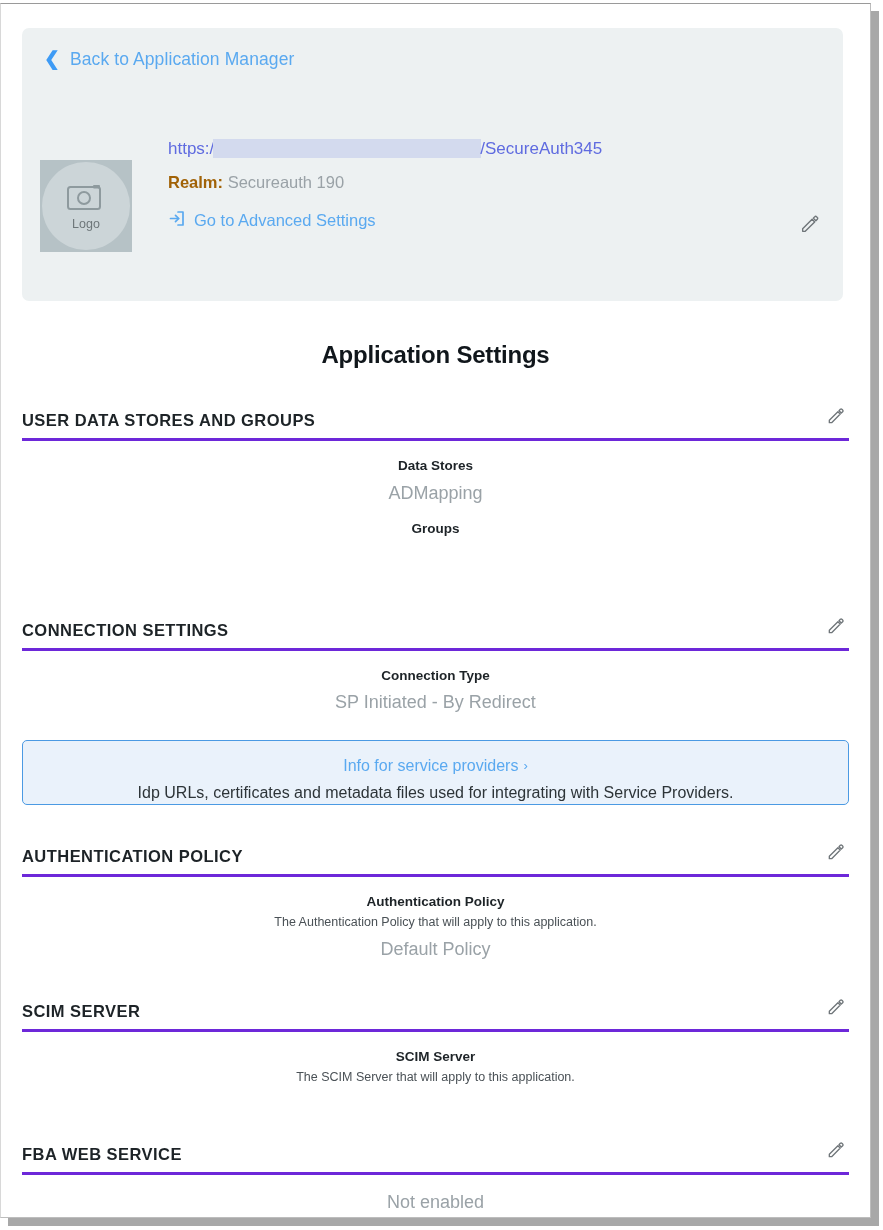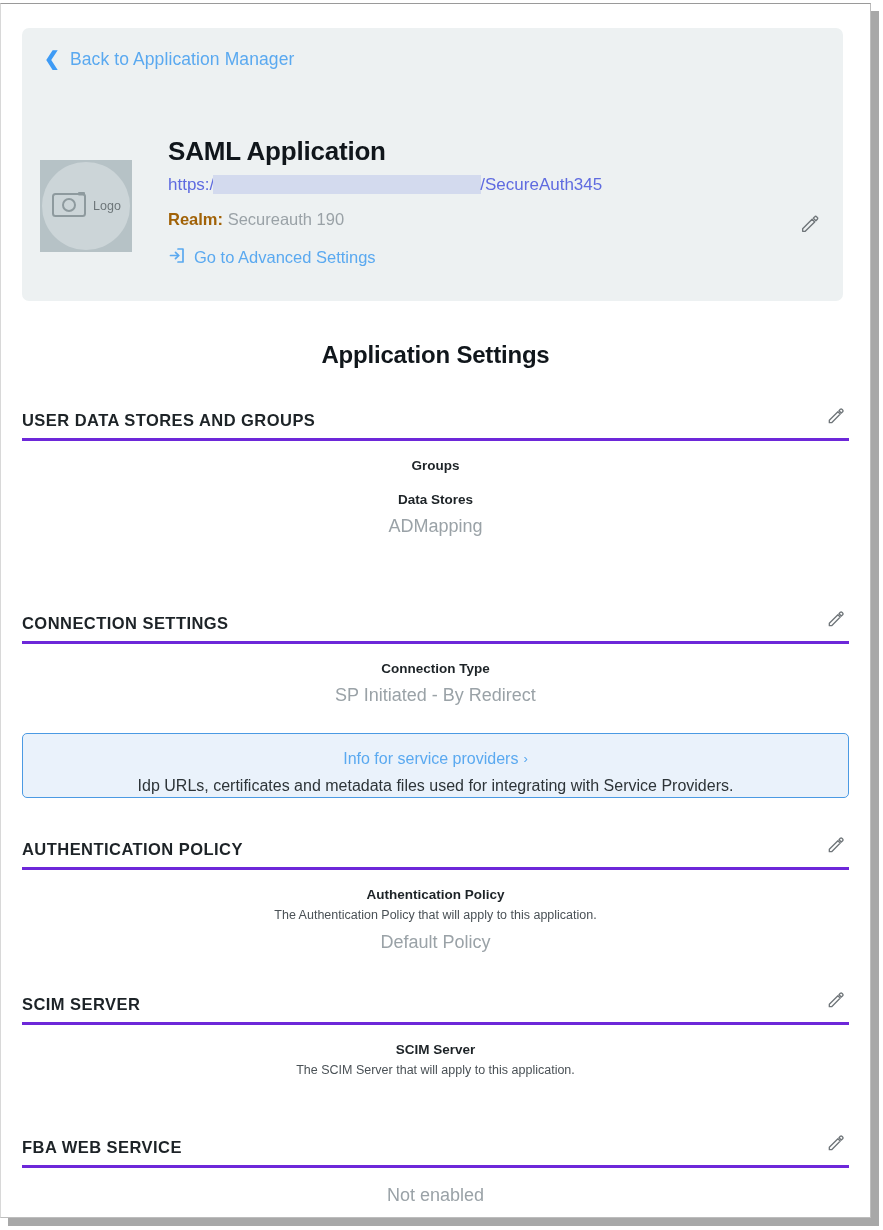--- a/index.html
+++ b/index.html
@@ -89,21 +89,21 @@
     justify-content: center;
     flex: 0 0 auto;
     margin-top: 22px;
   }
   .logo-circle {
     width: 88px;
     height: 88px;
     border-radius: 50%;
     background: #ccd5d8;
     display: flex;
-    flex-direction: row;
+    flex-direction: column;
     align-items: center;
     justify-content: center;
     gap: 2px;
   }
   .logo-cam { display: block; }
   .logo-caption {
     font-size: 12.5px;
     color: #6d7679;
     line-height: 1;
   }
@@ -275,21 +275,20 @@
                 <rect x="2" y="5" width="32" height="22" rx="2.5" stroke="#8e9a9e" stroke-width="2"></rect>
                 <circle cx="18" cy="16" r="6" stroke="#8e9a9e" stroke-width="2"></circle>
                 <rect x="27" y="3" width="7" height="3.5" rx="1" fill="#8e9a9e"></rect>
               </svg>
             </span>
             <span class="logo-caption">Logo</span>
           </div>
         </div>
 
         <div class="app-info">
-          <div class="app-title">SAML Application</div>
 
           <div class="app-url">
             <span>https:/</span><span class="url-redacted"></span><span>/SecureAuth345</span>
           </div>
 
           <div class="app-realm">
             <b>Realm:</b>
             <span>Secureauth 190</span>
           </div>
 
@@ -322,26 +321,26 @@
         <div class="section-head">
           <div class="section-title">USER DATA STORES AND GROUPS</div>
           <div class="edit-btn">
             <svg width="20" height="20" viewBox="0 0 24 24" fill="none">
               <path d="M4 17.2V20h2.8L17.1 9.7l-2.8-2.8L4 17.2z" stroke="#6f7579" stroke-width="1.6" stroke-linejoin="round"></path>
               <path d="M15.6 5.6l2.8 2.8 1.6-1.6a1.3 1.3 0 000-1.9l-.9-.9a1.3 1.3 0 00-1.9 0l-1.6 1.6z" stroke="#6f7579" stroke-width="1.6" stroke-linejoin="round"></path>
             </svg>
           </div>
         </div>
         <div class="field">
+          <div class="field-label">Data Stores</div>
+          <div class="field-value">ADMapping</div>
+        </div>
+        <div class="field">
           <div class="field-label">Groups</div>
           <div class="field-value"></div>
-        </div>
-        <div class="field">
-          <div class="field-label">Data Stores</div>
-          <div class="field-value">ADMapping</div>
         </div>
         <div class="spacer-md"></div>
       </div>
 
       <div class="section">
         <div class="section-head">
           <div class="section-title">CONNECTION SETTINGS</div>
           <div class="edit-btn">
             <svg width="20" height="20" viewBox="0 0 24 24" fill="none">
               <path d="M4 17.2V20h2.8L17.1 9.7l-2.8-2.8L4 17.2z" stroke="#6f7579" stroke-width="1.6" stroke-linejoin="round"></path>

